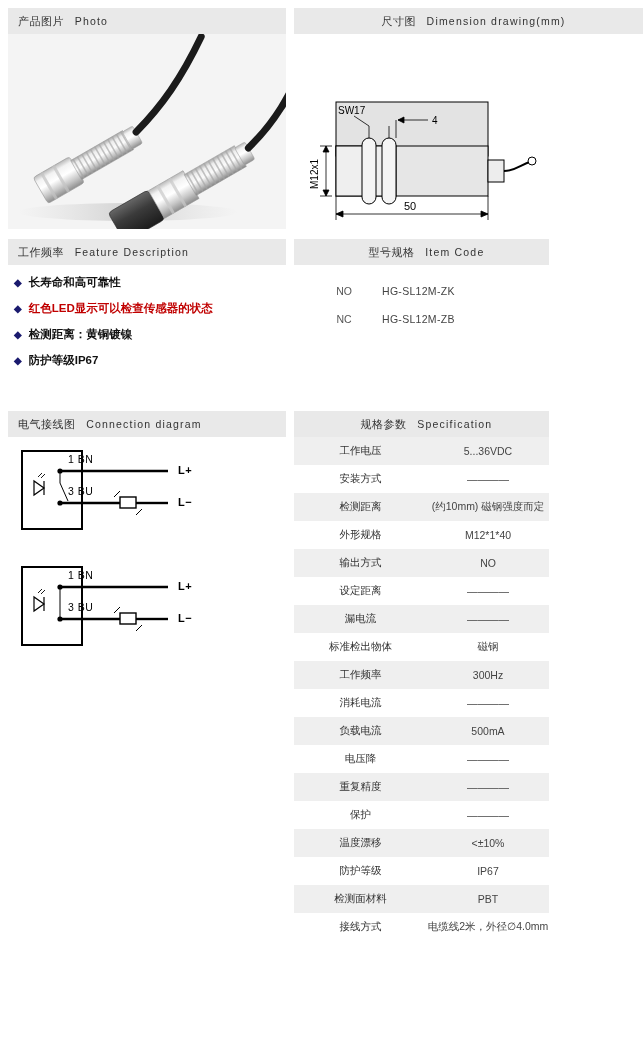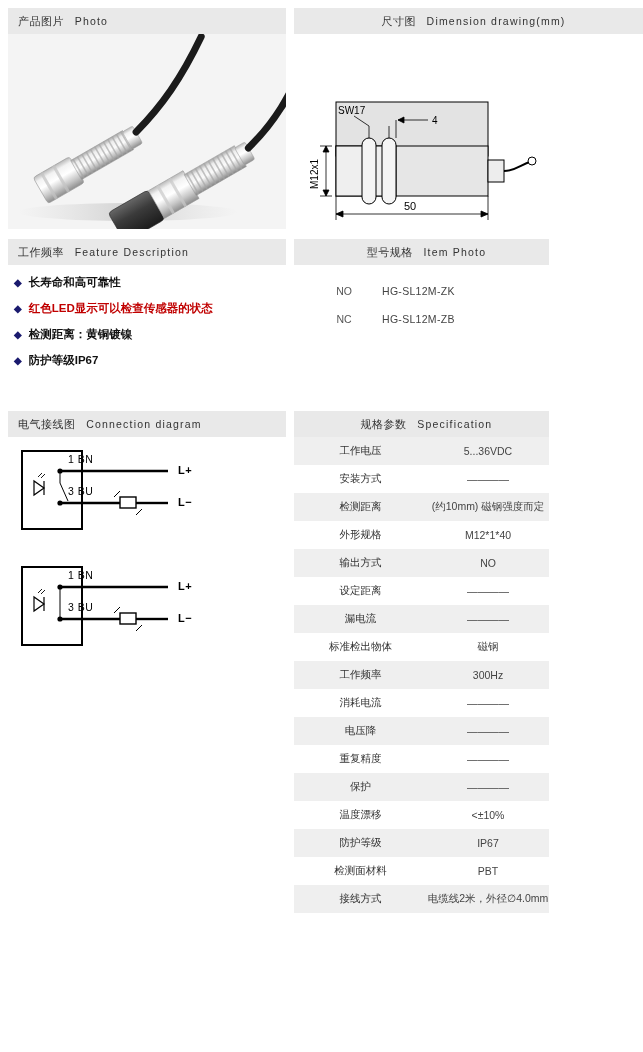--- a/index.html
+++ b/index.html
@@ -307,21 +307,21 @@
           <span class="dia">◆</span>
           <span class="txt">防护等级IP67</span>
         </div>
       </div>
     </div>
 
     <div class="col-right">
       <div class="bar">
         <span class="cn">型号规格</span>
         &nbsp;
-        <span class="en">Item Photo</span>
+        <span class="en">Item Code</span>
       </div>
       <div class="itemcode-body">
         <div class="ic-row">
           <span class="k">NO</span>
           <span class="v">HG-SL12M-ZK</span>
         </div>
         <div class="ic-row">
           <span class="k">NC</span>
           <span class="v">HG-SL12M-ZB</span>
         </div>
@@ -436,20 +436,24 @@
             </tr>
           <tr>
               <td class="k">工作频率</td>
               <td class="v">300Hz</td>
             </tr>
           <tr>
               <td class="k">消耗电流</td>
               <td class="v">————</td>
             </tr>
           <tr>
+              <td class="k">负载电流</td>
+              <td class="v">500mA</td>
+            </tr>
+          <tr>
               <td class="k">电压降</td>
               <td class="v">————</td>
             </tr>
           <tr>
               <td class="k">重复精度</td>
               <td class="v">————</td>
             </tr>
           <tr>
               <td class="k">保护</td>
               <td class="v">————</td>

